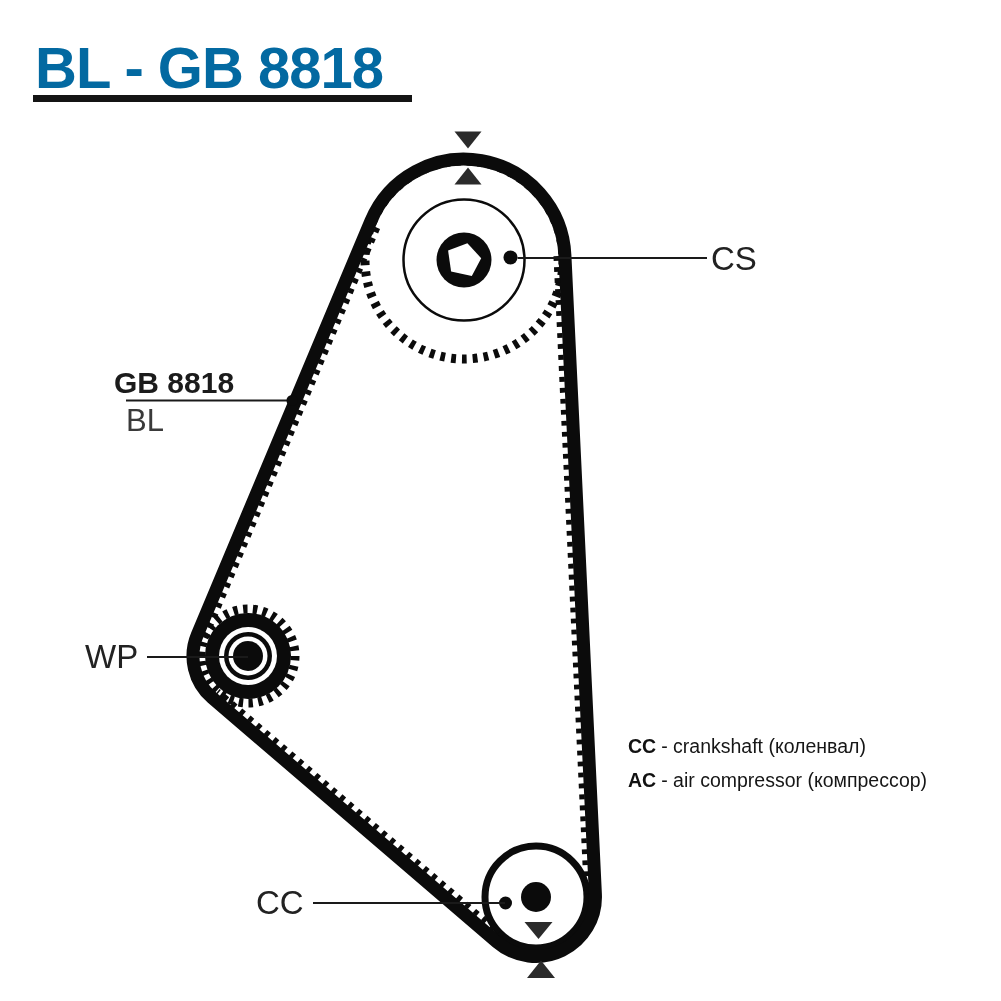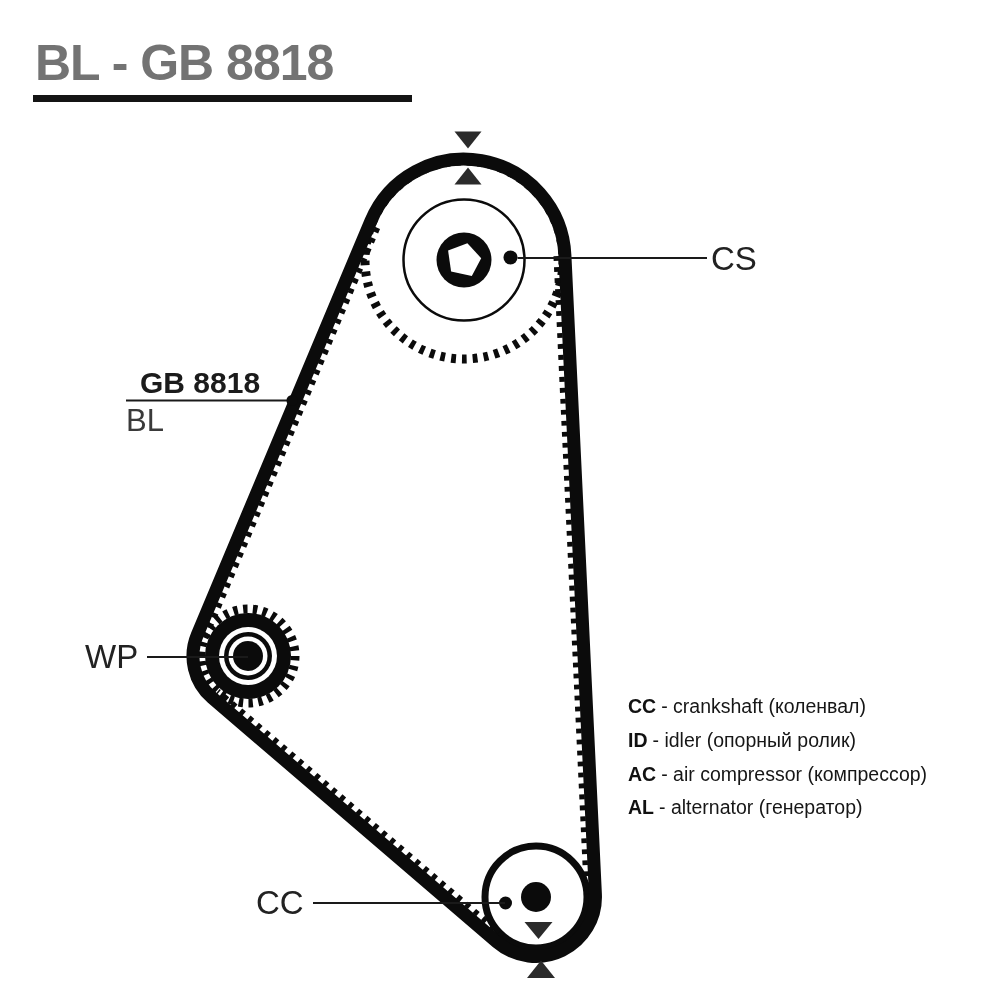--- a/index.html
+++ b/index.html
@@ -1,29 +1,29 @@
 <!DOCTYPE html>
 <html><head>
 <meta charset="utf-8">
 <style>
   html,body{margin:0;padding:0;background:#fff;}
   body{width:1001px;height:1001px;position:relative;overflow:hidden;
        font-family:"Liberation Sans", sans-serif;color:#161616;}
   .stage{position:absolute;inset:0;}
   svg.diagram{position:absolute;left:0;top:0;}
   .abs{position:absolute;white-space:nowrap;}
-  .title{left:35px;top:34px;font-size:50px;font-weight:700;letter-spacing:-1px;color:#737373;}
+  .title{left:35px;top:34px;font-size:58px;font-weight:700;letter-spacing:-1px;color:#0369a1;}
   .title-underline{left:33px;top:95px;width:379px;height:7px;background:#141414;}
-  .belt-code{left:140px;top:366px;font-size:30px;font-weight:700;color:#1b1b1b;}
+  .belt-code{left:114px;top:366px;font-size:30px;font-weight:700;color:#1b1b1b;}
   .belt-name{left:126px;top:403px;font-size:31px;color:#3a3a3a;}
   .pulley-label{font-size:33px;color:#222;}
   .cs-label{left:711px;top:240px;}
   .wp-label{left:85px;top:638px;}
   .cc-label{left:256px;top:884px;}
-  .legend{left:628px;top:690px;font-size:19.5px;line-height:33.8px;color:#161616;}
+  .legend{left:628px;top:730px;font-size:19.5px;line-height:33.8px;color:#161616;}
   .legend-row .abbr{font-weight:700;margin-right:5px;color:#111;}
 </style>
 </head>
 <body>
 
 <div class="stage">
 
   <svg class="diagram" width="1001" height="1001" viewBox="0 0 1001 1001">
 
     <g>
@@ -80,23 +80,17 @@
 
   <div class="abs pulley-label cs-label">CS</div>
   <div class="abs pulley-label wp-label">WP</div>
   <div class="abs pulley-label cc-label">CC</div>
 
   <div class="abs legend">
     <div class="legend-row">
       <span class="abbr">CC</span><span class="desc">- crankshaft (коленвал)</span>
     </div>
     <div class="legend-row">
-      <span class="abbr">ID</span><span class="desc">- idler (опорный ролик)</span>
-    </div>
-    <div class="legend-row">
       <span class="abbr">AC</span><span class="desc">- air compressor (компрессор)</span>
-    </div>
-    <div class="legend-row">
-      <span class="abbr">AL</span><span class="desc">- alternator (генератор)</span>
     </div>
   </div>
 
 </div>
 
 </body></html>

